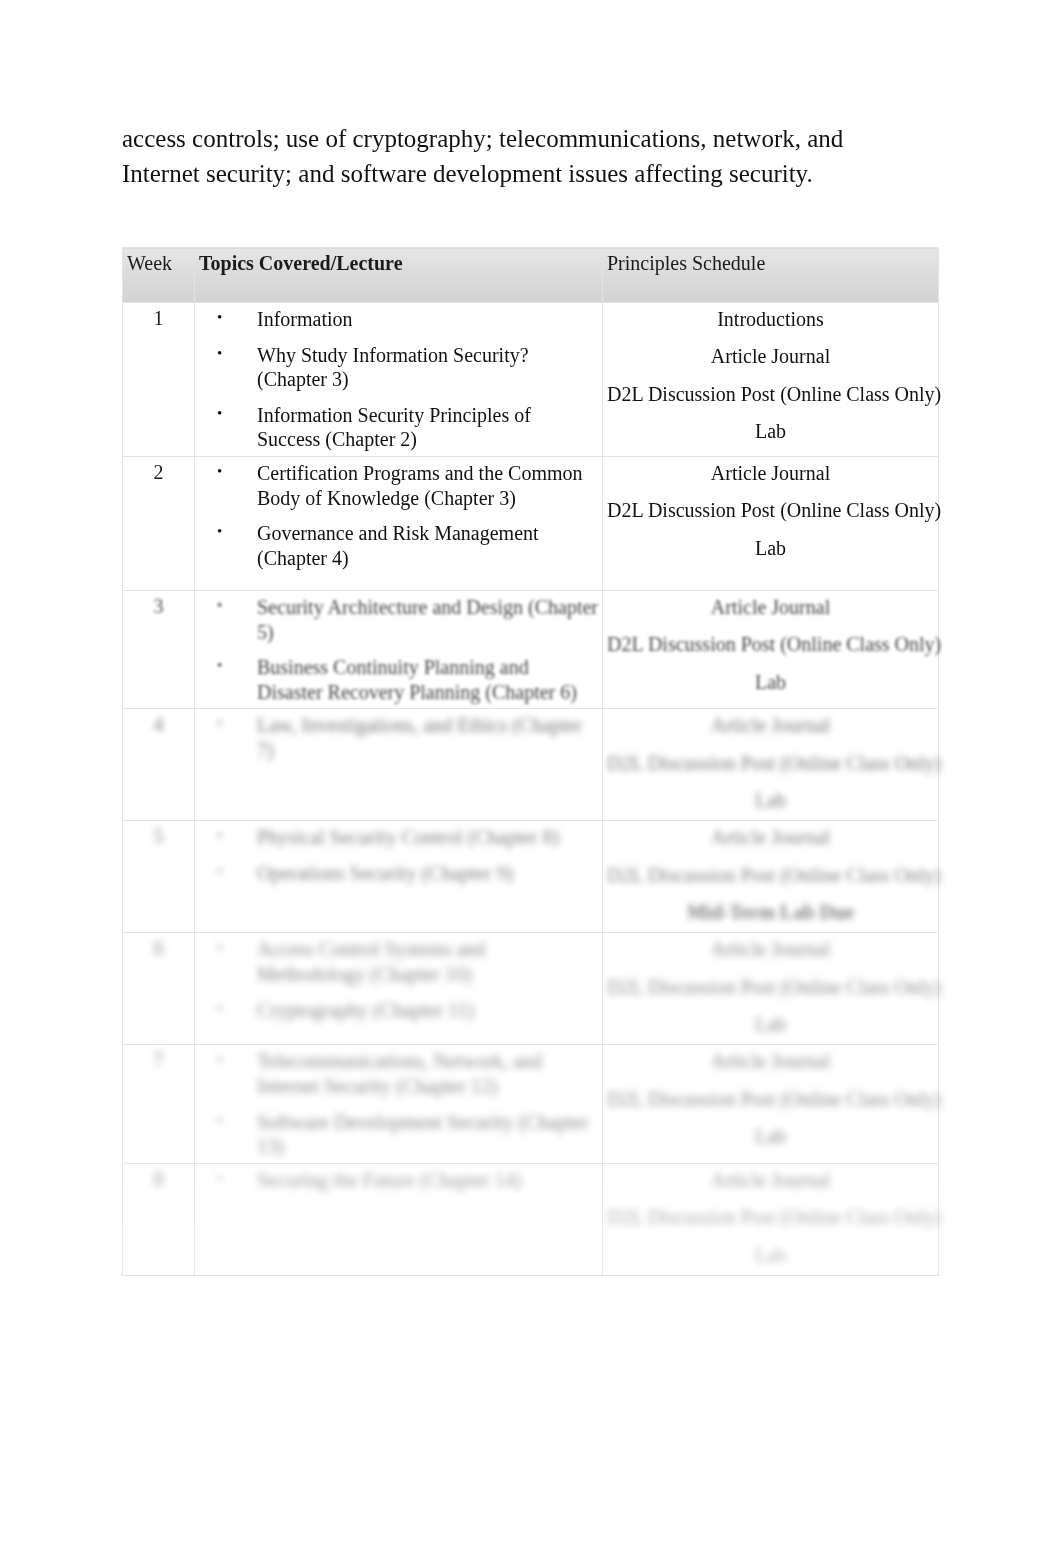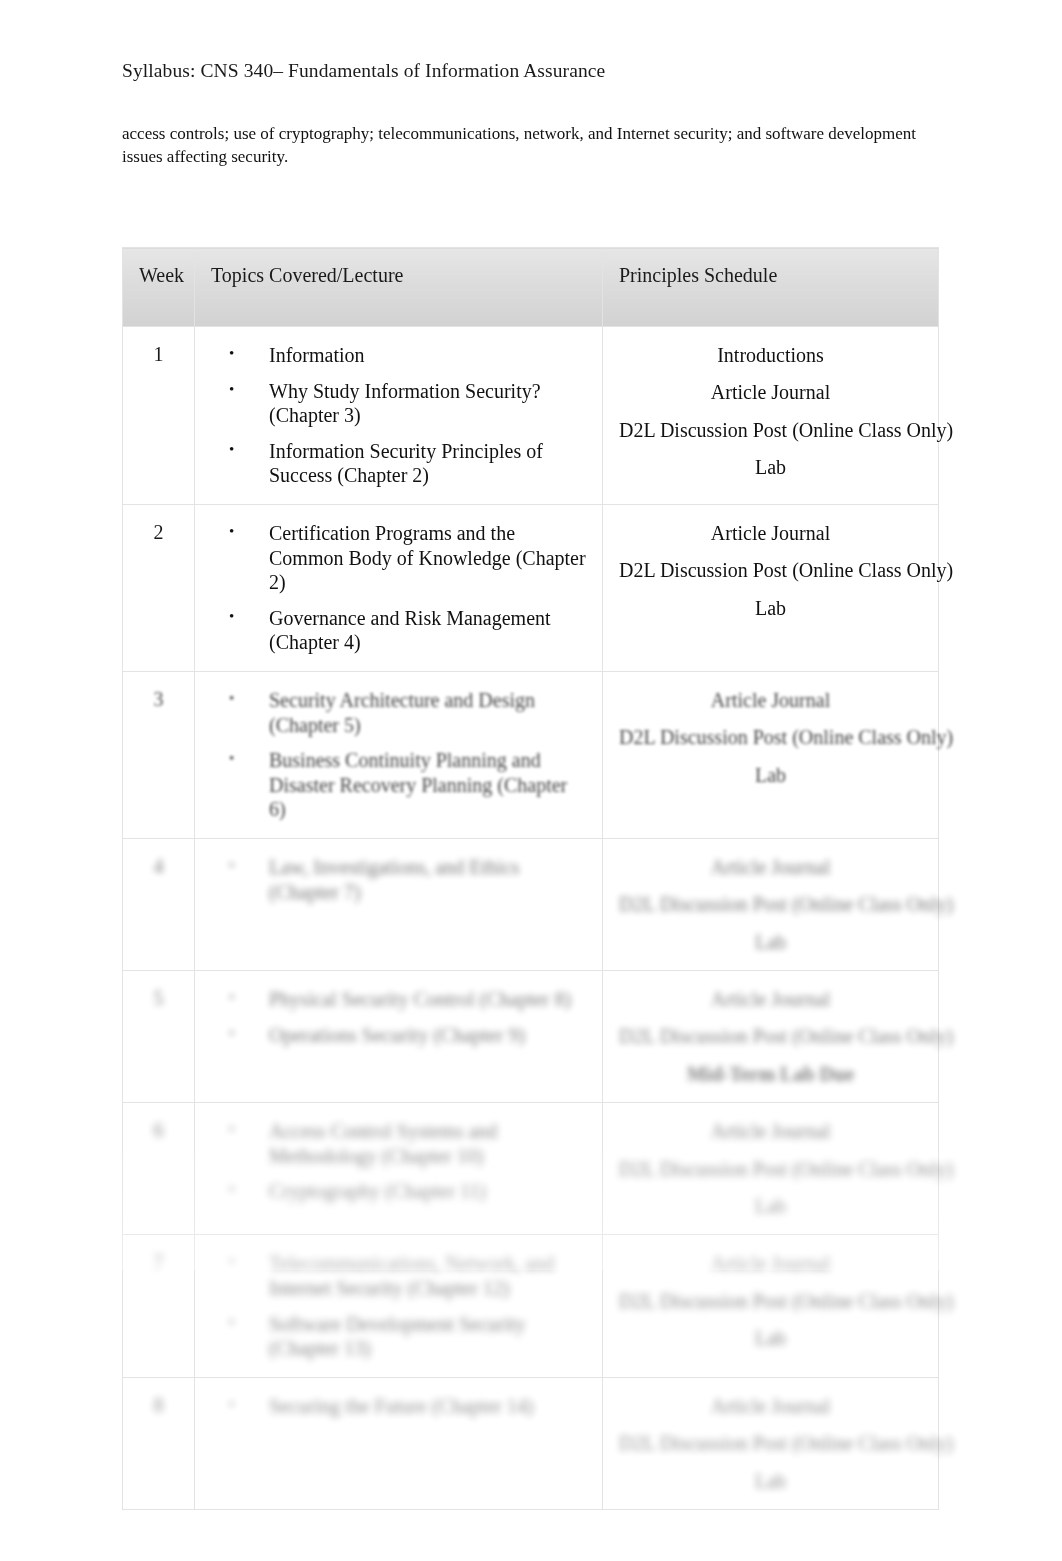--- a/index.html
+++ b/index.html
@@ -33,21 +33,21 @@
     color: #1a1a1a;
     letter-spacing: .1px;
   }
 
   
   .body-para {
     position: absolute;
     left: 122px;
     top: 122px;
     width: 805px;
-    font-size: 17px;
+    font-size: 25px;
     line-height: 1.38;
     color: #111111;
   }
 
   
   .schedule-caption {
     position: absolute;
     left: 122px;
     top: 214px;
     font-size: 20.5px;
@@ -68,34 +68,34 @@
     width: 816px;
     table-layout: fixed;
   }
   table.schedule col.c-week  { width: 72px; }
   table.schedule col.c-topic { width: 408px; }
   table.schedule col.c-assign{ width: 336px; }
 
   table.schedule th, table.schedule td {
     border: 1px solid #e3e3e3;
     vertical-align: top;
-    padding: 16px;
+    padding: 4px;
   }
 
   thead th {
     background: linear-gradient(to bottom, #e6e6e6 0%, #dcdcdc 45%, #d2d2d2 100%);
     border-color: #d0d0d0;
     font-weight: normal;
     font-size: 20px;
     text-align: left;
     height: 46px;
     color: #1a1a1a;
   }
   th.h-week   { padding: 10px 0 0 10px; }
-  th.h-topic  { padding: 10px 0 0 12px; }
+  th.h-topic  { padding: 10px 0 0 12px; font-weight: bold; }
   th.h-assign { padding: 10px 0 0 14px; }
 
   td.week-cell {
     text-align: center;
     font-size: 20px;
     color: #1a1a1a;
     vertical-align: middle;
     padding: 0 4px;
   }
 
@@ -156,21 +156,20 @@
     height: 130px;
     background: linear-gradient(to bottom, rgba(255,255,255,0) 0%, rgba(255,255,255,.35) 100%);
     pointer-events: none;
   }
 </style>
 </head>
 <body>
 
 <div class="page">
 
-  <div class="doc-header">Syllabus:  CNS 340– Fundamentals of Information Assurance</div>
 
   <div class="body-para">access controls; use of cryptography; telecommunications, network, and Internet security; and software development issues affecting security.</div>
 
 
   <div class="schedule-table-wrap">
     <table class="schedule">
       <colgroup>
         <col class="c-week">
         <col class="c-topic">
         <col class="c-assign">
@@ -196,21 +195,21 @@
               <div class="assign-line">Introductions</div>
               <div class="assign-line">Article Journal</div>
               <div class="assign-line">D2L Discussion Post (Online Class Only)</div>
               <div class="assign-line">Lab</div>
             </td>
           </tr>
           <tr style="height: 134px;">
             <td class="week-cell">2</td>
             <td class="topic-cell">
               <ul class="bullets">
-                <li>Certification Programs and the Common Body of Knowledge (Chapter 2)</li>
+                <li>Certification Programs and the Common Body of Knowledge (Chapter 3)</li>
                 <li>Governance and Risk Management (Chapter 4)</li>
               </ul>
             </td>
             <td class="assign-cell">
               <div class="assign-line">Article Journal</div>
               <div class="assign-line">D2L Discussion Post (Online Class Only)</div>
               <div class="assign-line">Lab</div>
             </td>
           </tr>
           <tr style="height: 112px;">

